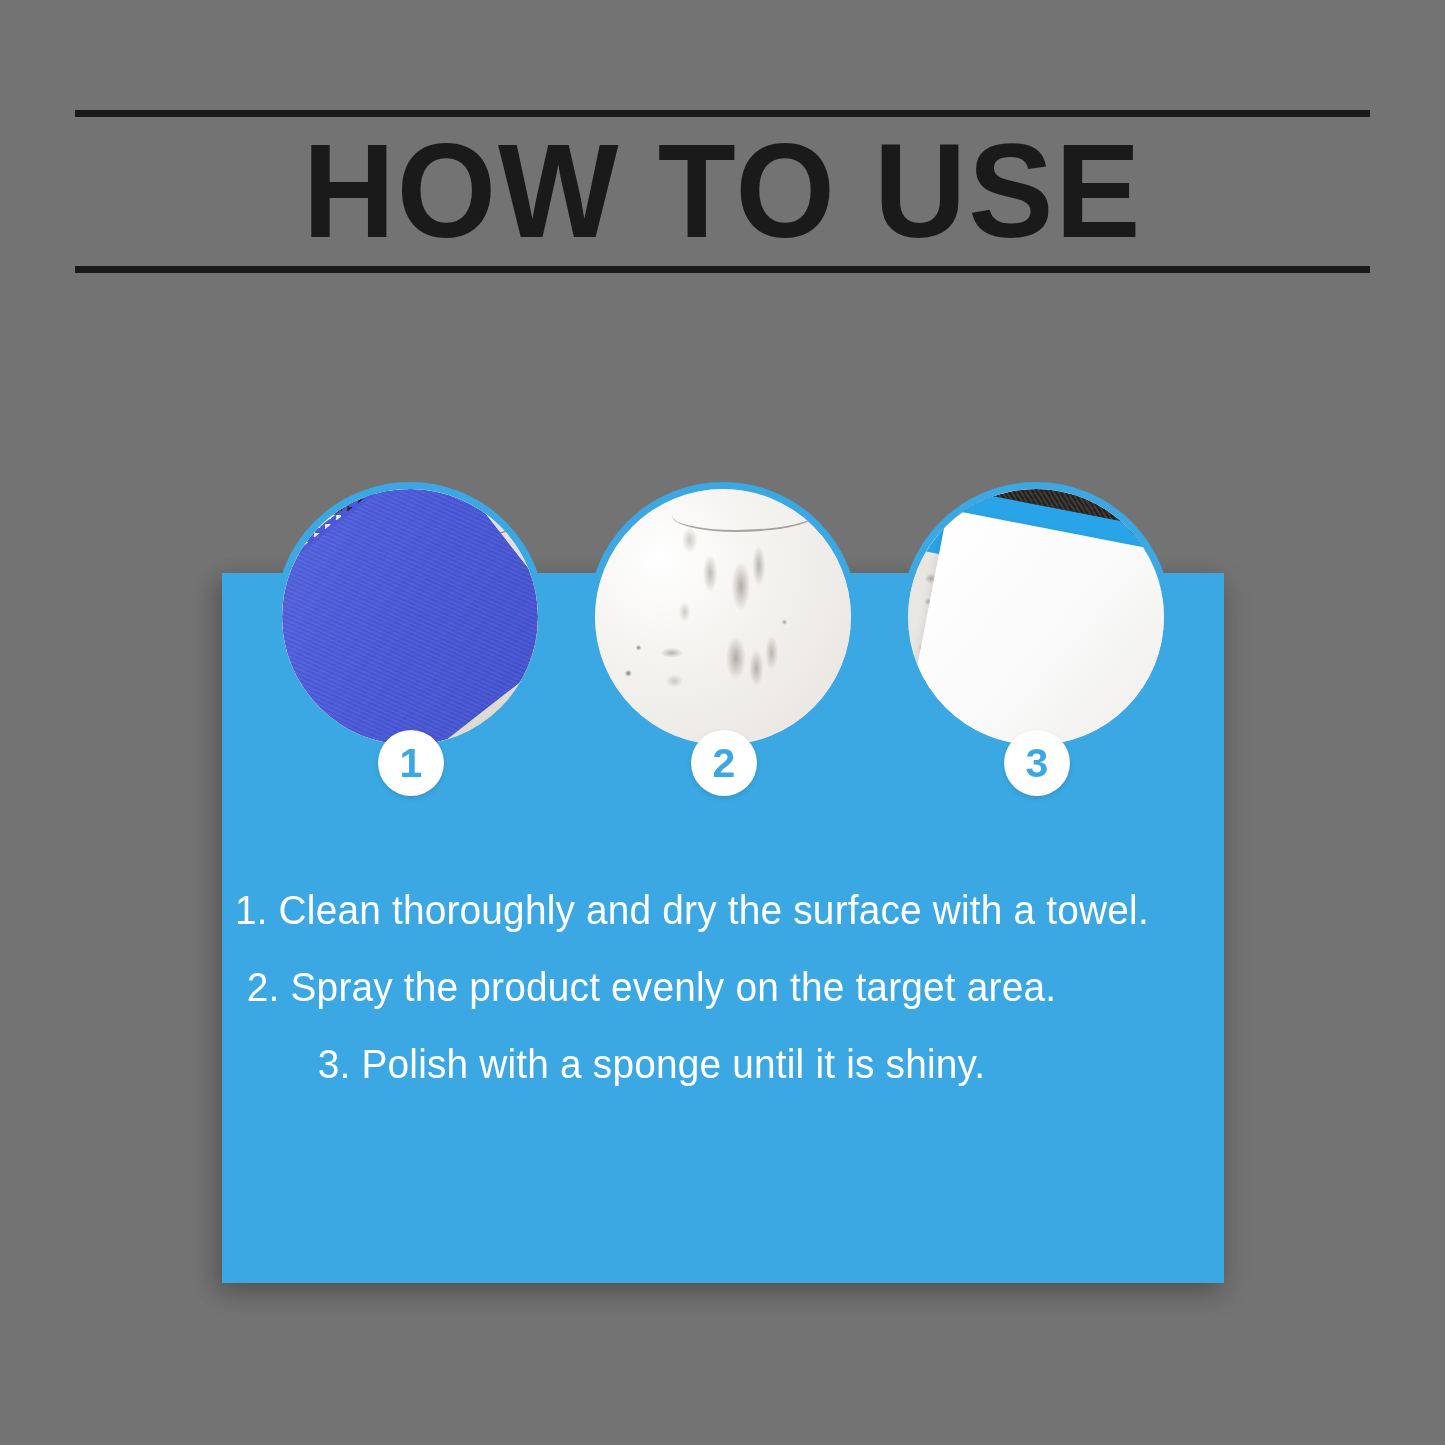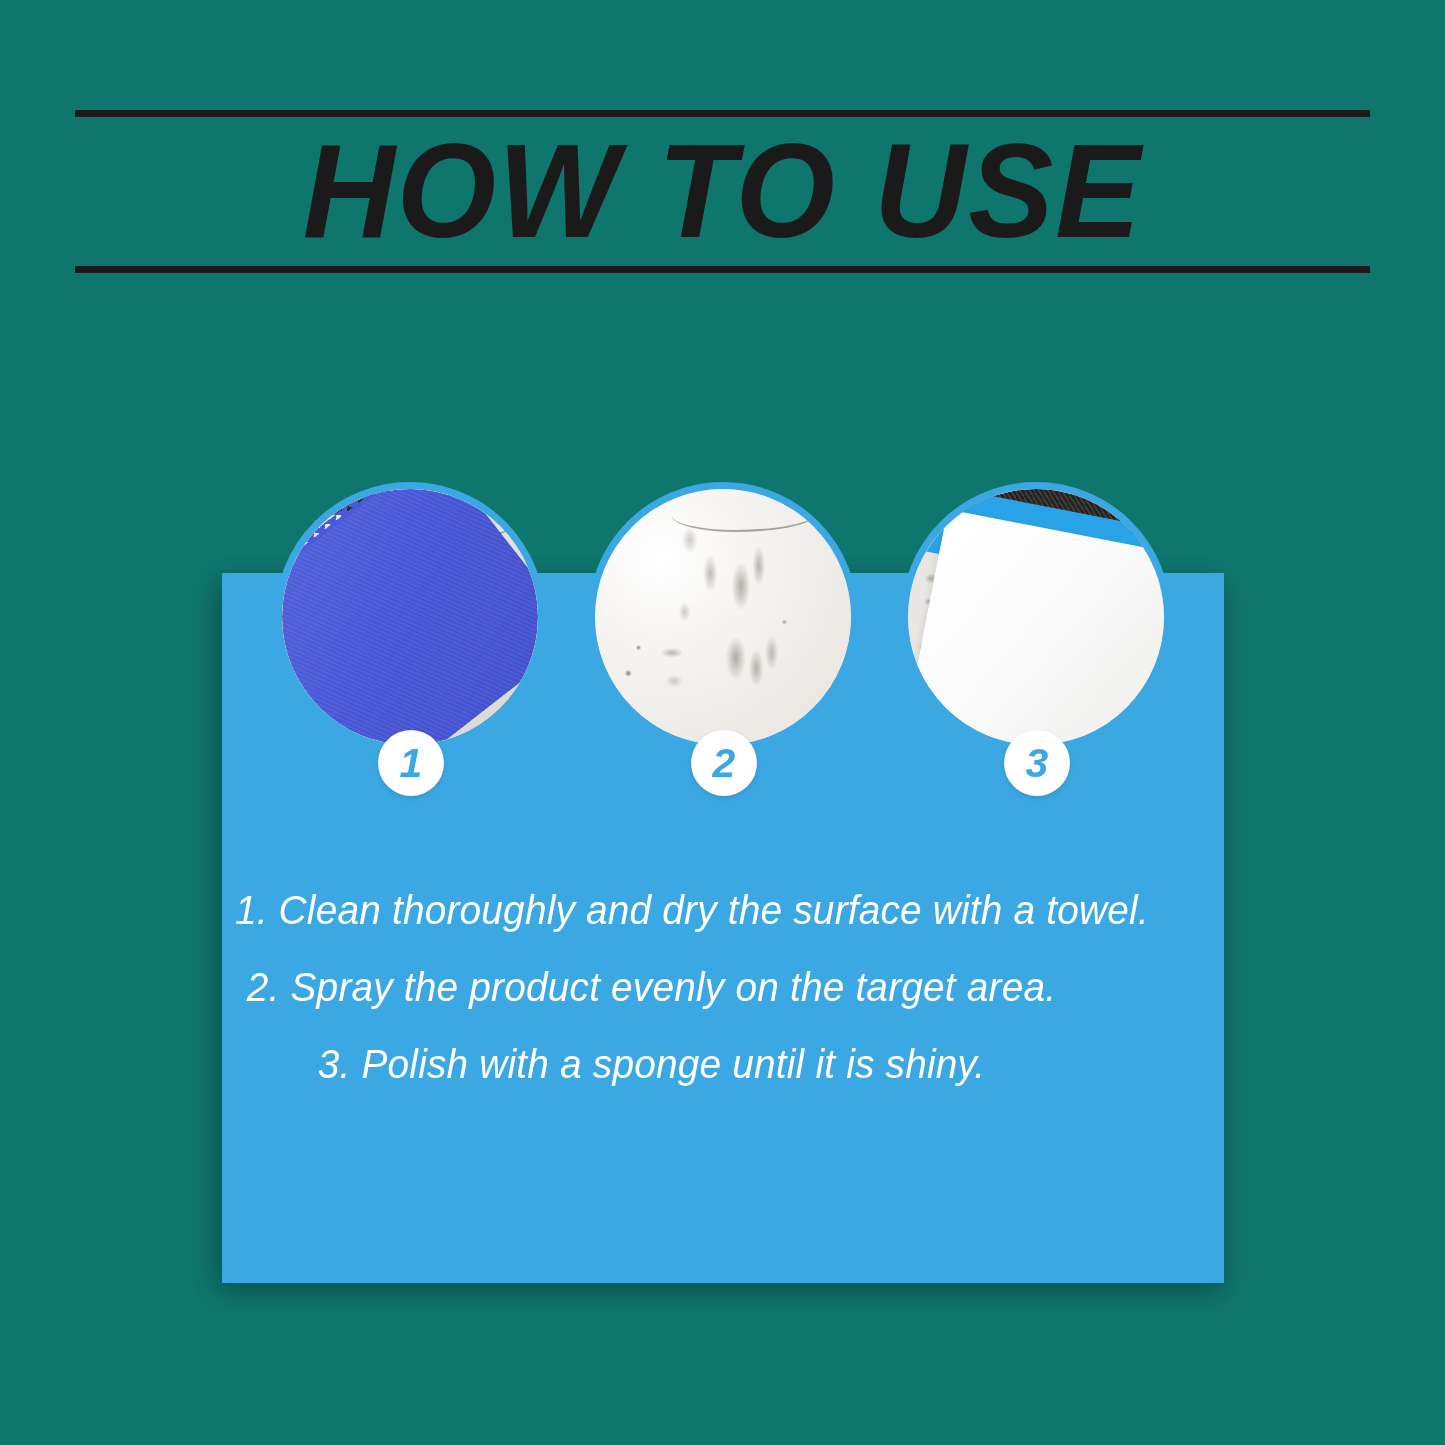--- a/index.html
+++ b/index.html
@@ -10,22 +10,21 @@
   body {
     width: 1445px;
     height: 1445px;
     font-family: "Liberation Sans", sans-serif;
     overflow: hidden;
   }
   #canvas {
     position: relative;
     width: 1445px;
     height: 1445px;
-    background: #0f766e;
-    font-style: italic;
+    background: #737373;
   }
 
   
   .rule {
     position: absolute;
     left: 75px;
     width: 1295px;
     height: 7px;
     background: #1a1a1a;
   }

